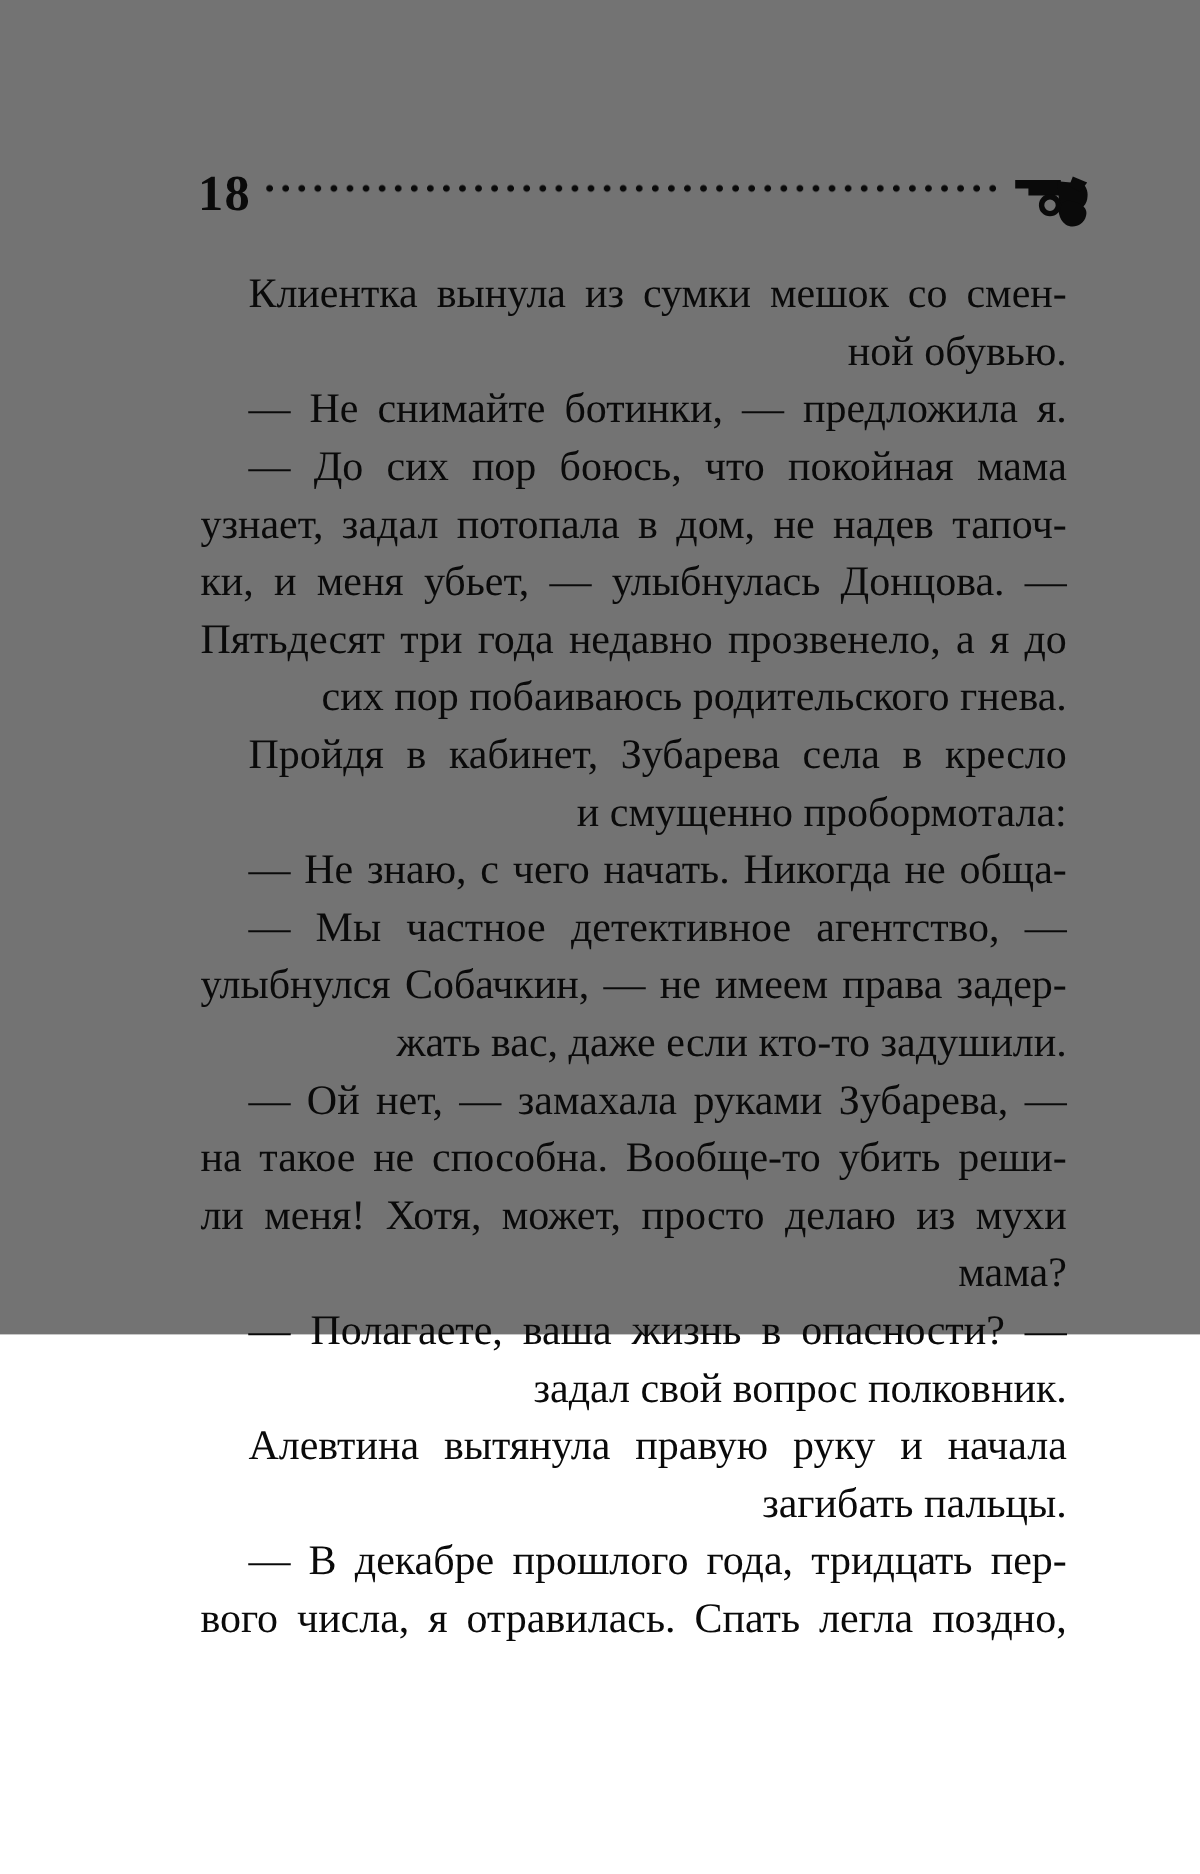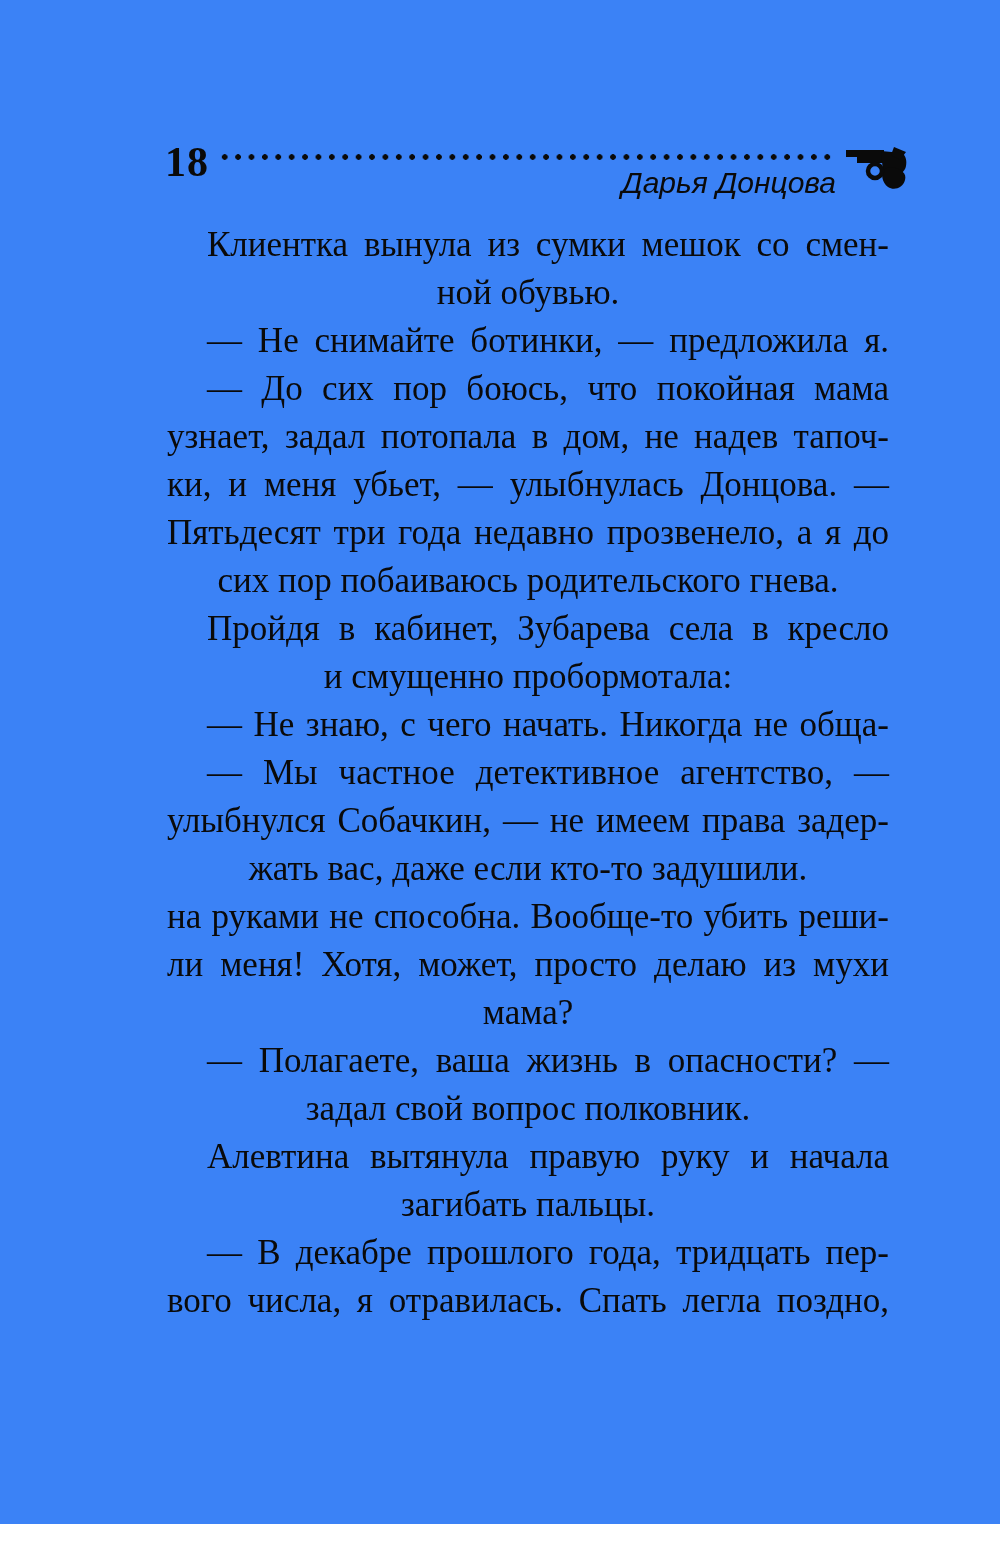--- a/index.html
+++ b/index.html
@@ -5,22 +5,22 @@
   html, body { margin: 0; padding: 0; }
   body {
     width: 1000px; height: 1562px;
     background: #ffffff;
     font-family: "Liberation Serif", serif;
     color: #0a0a0a;
     overflow: hidden;
   }
   .page {
     position: relative;
-    width: 1000px; height: 1524px;
-    background: #3b82f6;
+    width: 1000px; height: 1112px;
+    background: #737373;
   }
 
   
   .page-number {
     position: absolute;
     left: 165px; top: 141px;
     font-family: "Liberation Serif", serif;
     font-weight: bold;
     font-size: 42px;
     line-height: 1;
@@ -54,40 +54,39 @@
   .body-text {
     position: absolute;
     left: 167px; top: 221px;
     width: 722px;
     font-size: 35px;
     line-height: 48px;
   }
   .line {
     height: 48px;
     white-space: nowrap;
-    text-align: center;
+    text-align: right;
   }
   .line.justify {
     white-space: normal;
     text-align: justify;
     text-align-last: justify;
     text-justify: inter-word;
   }
   .line.indent { padding-left: 40px; }
 </style>
 </head>
 <body>
 
 <div class="page">
 
   <div class="page-number">18</div>
 
   <div class="dotted-separator"></div>
 
-  <div class="author-name">Дарья Донцова</div>
 
   <svg class="gun-icon" viewBox="0 0 64 46" aria-hidden="true">
     <g fill="#0a0a0a">
 
       <polygon points="1,5 39,5 39,18 12,18 12,12 1,12"></polygon>
 
       <path d="M36 6 L57 8 C61 11 62 16 61 21 C60 27 54 31 48 31 L38 27 Z"></path>
 
       <polygon points="49,2 61,7 55,15 46,10"></polygon>
 
@@ -105,21 +104,22 @@
       <div class="line justify">узнает, задал потопала в дом, не надев тапоч-</div>
       <div class="line justify">ки, и меня убьет, — улыбнулась Донцова. —</div>
       <div class="line justify">Пятьдесят три года недавно прозвенело, а я до</div>
       <div class="line">сих пор побаиваюсь родительского гнева.</div>
       <div class="line indent justify">Пройдя в кабинет, Зубарева села в кресло</div>
       <div class="line">и смущенно пробормотала:</div>
       <div class="line indent justify">— Не знаю, с чего начать. Никогда не обща-</div>
       <div class="line indent justify">— Мы частное детективное агентство, —</div>
       <div class="line justify">улыбнулся Собачкин, — не имеем права задер-</div>
       <div class="line">жать вас, даже если кто-то задушили.</div>
-      <div class="line justify">на руками не способна. Вообще-то убить реши-</div>
+      <div class="line indent justify">— Ой нет, — замахала руками Зубарева, —</div>
+      <div class="line justify">на такое не способна. Вообще-то убить реши-</div>
       <div class="line justify">ли меня! Хотя, может, просто делаю из мухи</div>
       <div class="line">мама?</div>
       <div class="line indent justify">— Полагаете, ваша жизнь в опасности? —</div>
       <div class="line">задал свой вопрос полковник.</div>
       <div class="line indent justify">Алевтина вытянула правую руку и начала</div>
       <div class="line">загибать пальцы.</div>
       <div class="line indent justify">— В декабре прошлого года, тридцать пер-</div>
       <div class="line justify">вого числа, я отравилась. Спать легла поздно,</div>
     </div>
 

